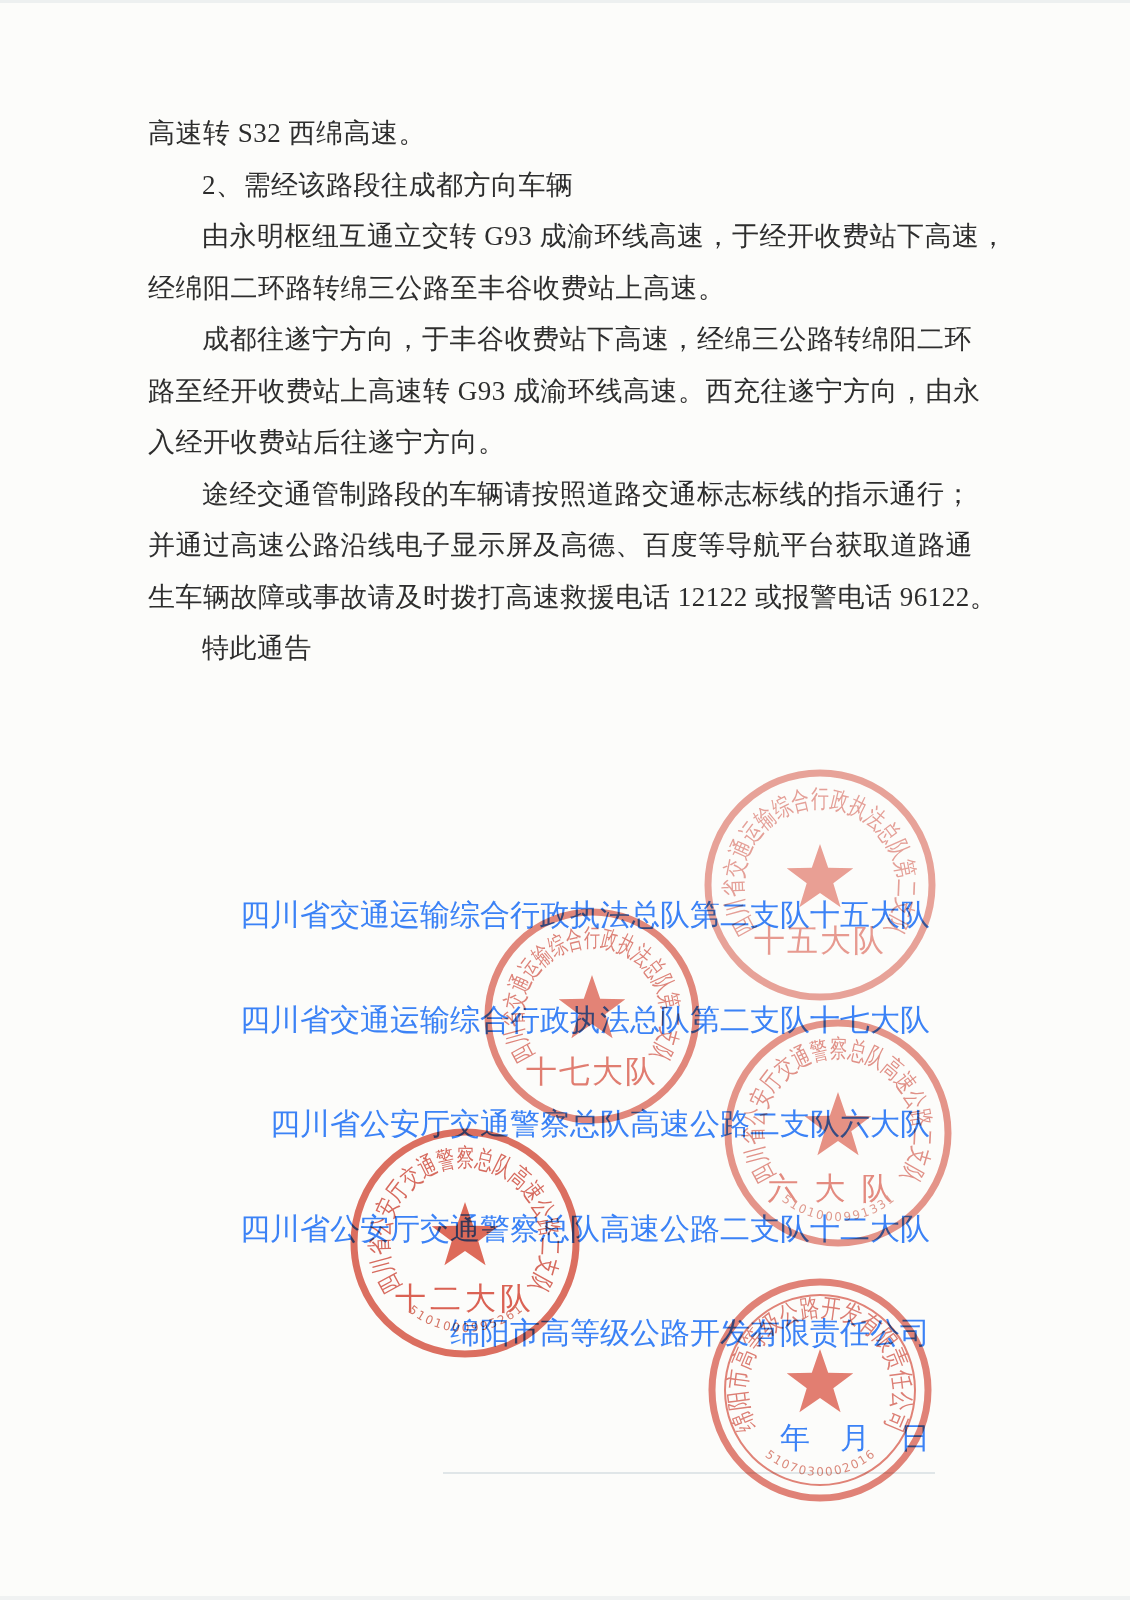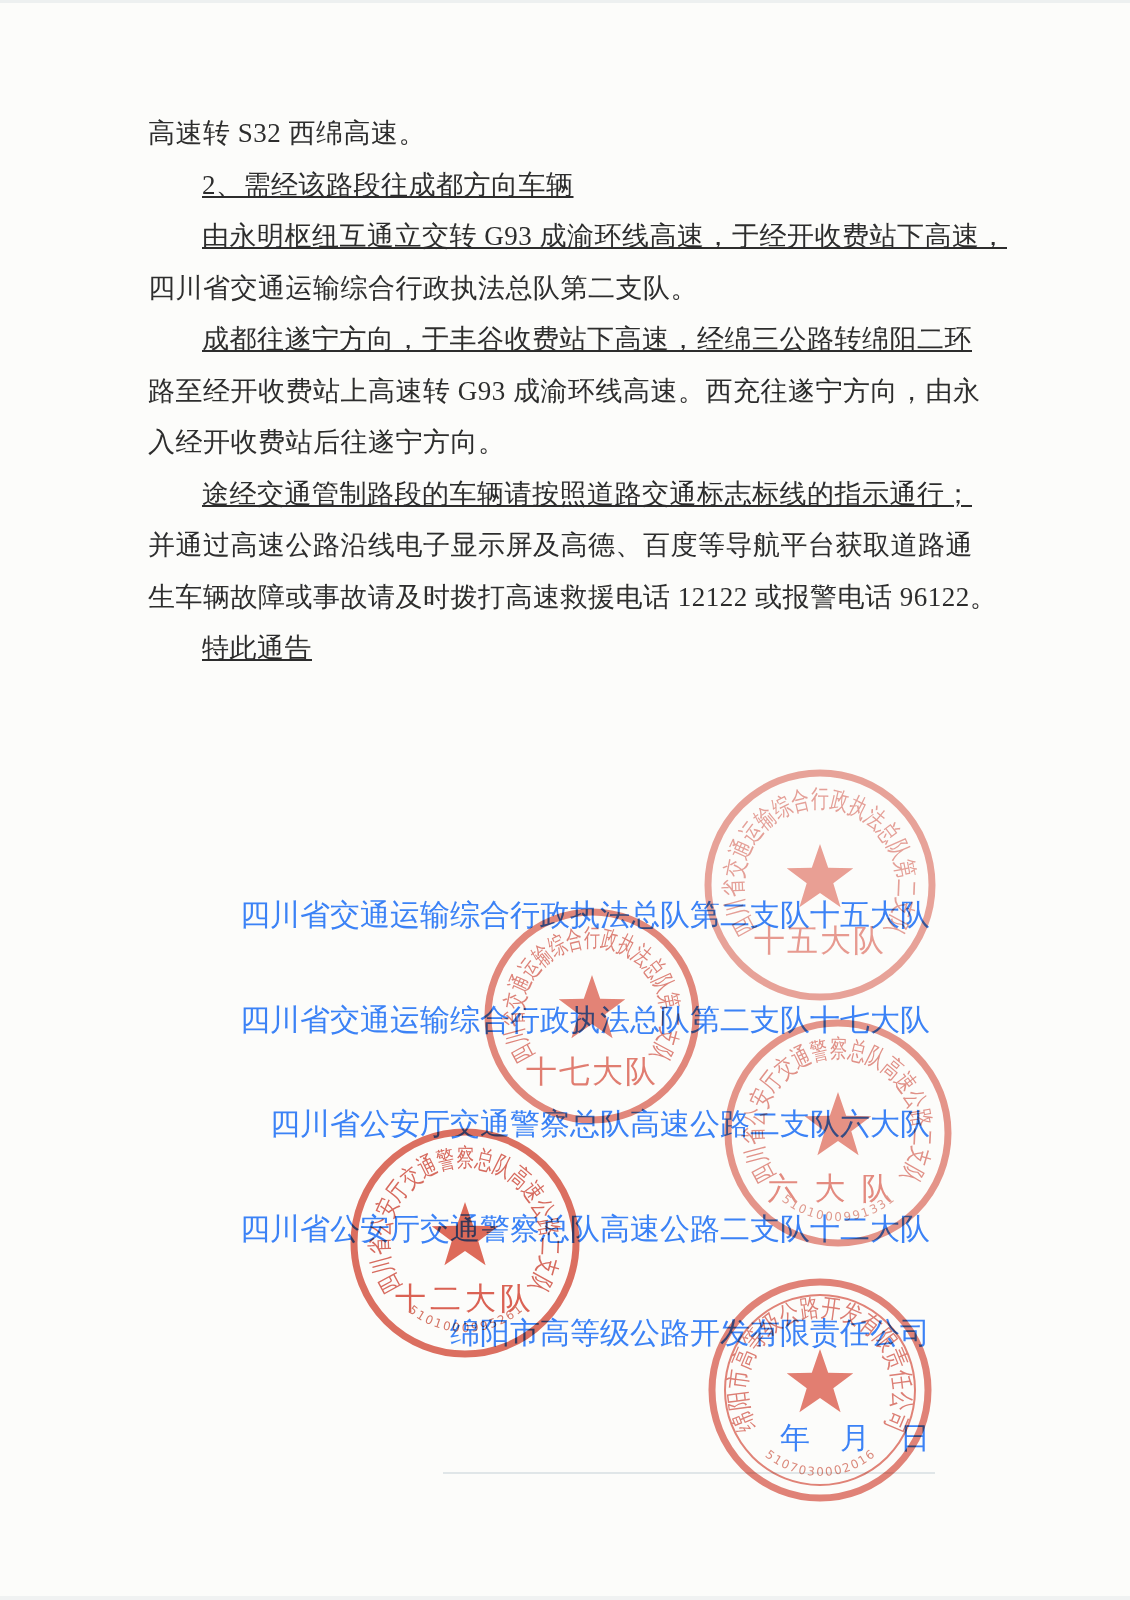--- a/index.html
+++ b/index.html
@@ -8,38 +8,38 @@
     background:#fcfcfa;color:#2d2d2d;
     font-family:"Liberation Serif","DejaVu Serif",serif;
   }
   .edge-top{position:absolute;left:0;top:0;width:100%;height:3px;background:#edf0f0;}
   .edge-bottom{position:absolute;left:0;top:1596px;width:100%;height:4px;background:#f0f2f2;}
   .body-text{
     position:absolute;left:148px;top:108px;width:845px;
     font-size:27px;line-height:51.5px;letter-spacing:0.5px;
   }
   .body-text .line{white-space:nowrap;}
-  .body-text .line.indent{padding-left:54px;text-decoration:underline;}
+  .body-text .line.indent{padding-left:54px;}
   .sig-block{
     position:absolute;top:863px;right:200px;text-align:right;
     font-size:30px;line-height:104.5px;white-space:nowrap;color:#3b82f6;
   }
   .seal{position:absolute;mix-blend-mode:multiply;pointer-events:none;}
   .scan-line{position:absolute;left:443px;top:1472px;width:492px;height:2px;background:#cdd7dc;opacity:.6;}
 </style>
 </head>
 <body>
 
 <div class="page" id="page">
   <div class="edge-top"></div>
   <div class="body-text" id="body">
       <div class="line">高速转 S32 西绵高速。</div>
       <div class="line indent">2、需经该路段往成都方向车辆</div>
       <div class="line indent">由永明枢纽互通立交转 G93 成渝环线高速，于经开收费站下高速，</div>
-      <div class="line">四川省交通运输综合行政执法总队第二支队。</div>
+      <div class="line">经绵阳二环路转绵三公路至丰谷收费站上高速。</div>
       <div class="line indent">成都往遂宁方向，于丰谷收费站下高速，经绵三公路转绵阳二环</div>
       <div class="line">路至经开收费站上高速转 G93 成渝环线高速。西充往遂宁方向，由永</div>
       <div class="line">入经开收费站后往遂宁方向。</div>
       <div class="line indent">途经交通管制路段的车辆请按照道路交通标志标线的指示通行；</div>
       <div class="line">并通过高速公路沿线电子显示屏及高德、百度等导航平台获取道路通</div>
       <div class="line">生车辆故障或事故请及时拨打高速救援电话 12122 或报警电话 96122。</div>
       <div class="line indent">特此通告</div>
     </div>
   <div class="sig-block" id="signatures">
       <div>四川省交通运输综合行政执法总队第二支队十五大队</div>

